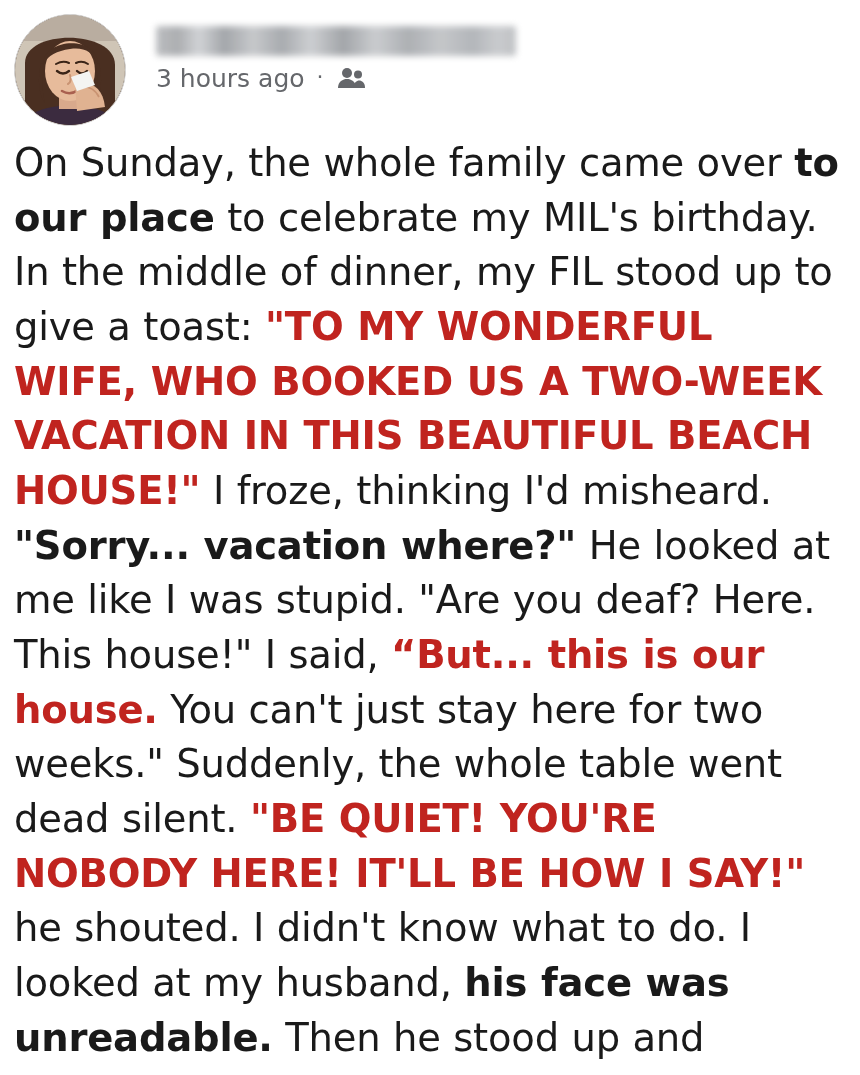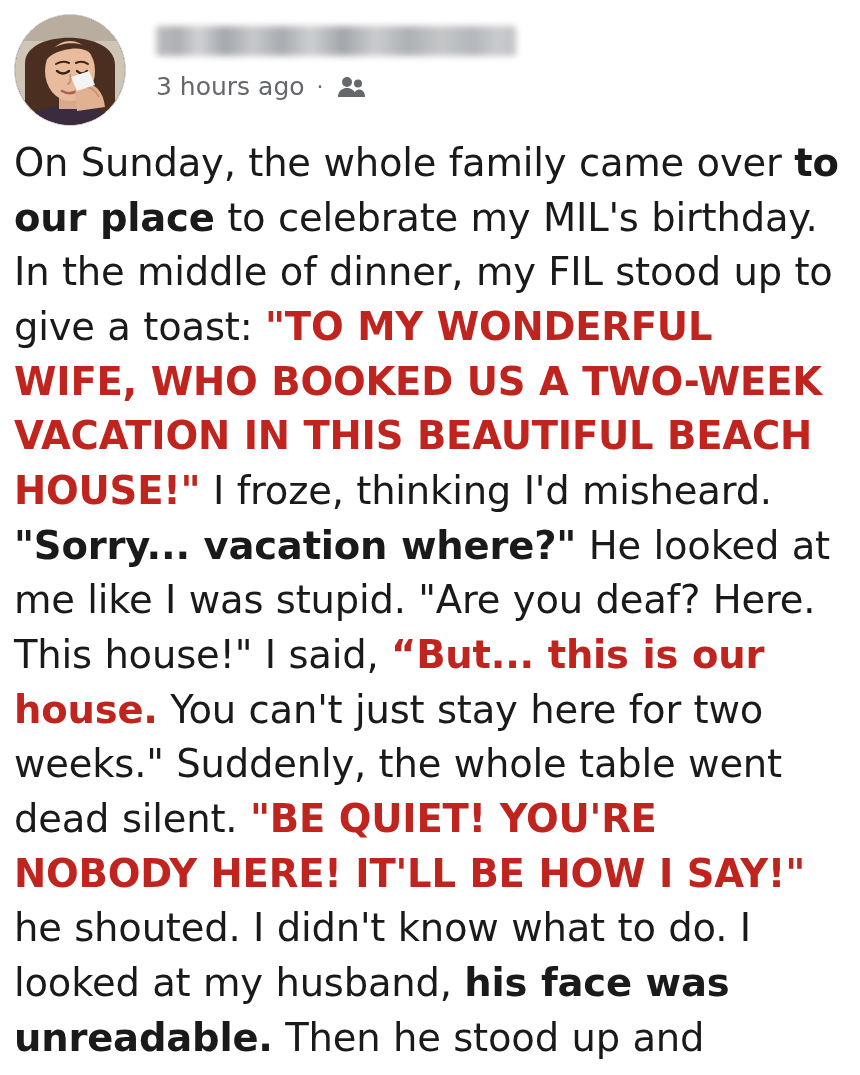--- a/index.html
+++ b/index.html
@@ -64,26 +64,25 @@
     filter: blur(3px);
     opacity: 0.95;
     margin-bottom: 10px;
     color: transparent;
     font-size: 24px;
     overflow: hidden;
   }
 
   .meta-row {
     display: flex;
-    align-items: center;
+    align-items: flex-start;
     gap: 10px;
     color: #65676b;
     font-size: 25px;
     line-height: 1;
-    margin-top: 8px;
   }
   .meta-dot {
     font-size: 22px;
     color: #65676b;
     padding: 0 2px;
   }
   .audience-icon { display: inline-flex; align-items: center; }
   .audience-icon svg { width: 30px; height: 24px; display: block; }
 
   

